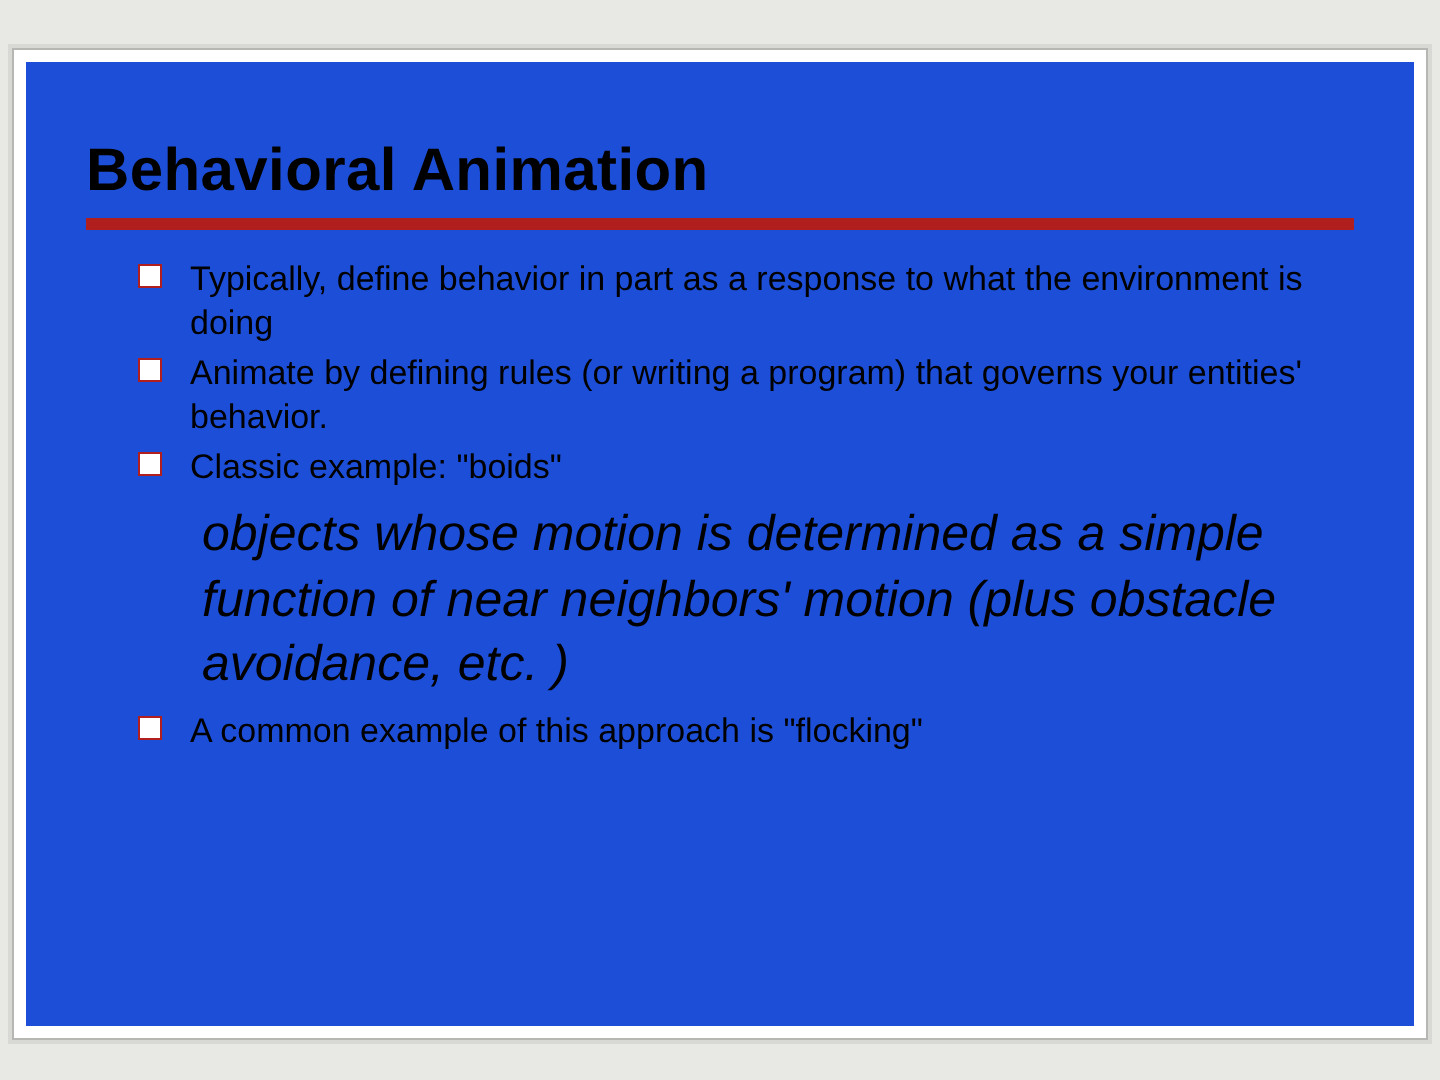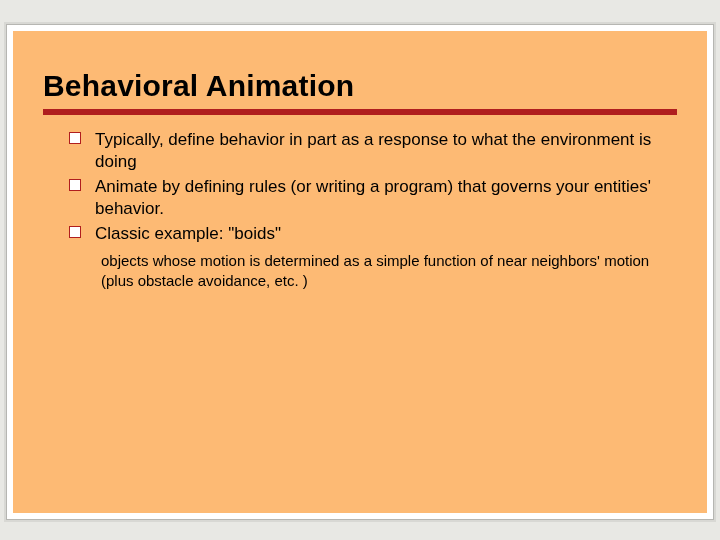--- a/index.html
+++ b/index.html
@@ -15,21 +15,21 @@
     left: 6px;
     right: 6px;
     bottom: 20px;
     background: #ffffff;
     border: 1px solid #b6b6b2;
     box-shadow: 0 0 0 2px #d8d8d4;
   }
   .slide {
     position: absolute;
     inset: 6px;
-    background: #fdba74;
+    background: #1d4ed8;
     padding: 38px 30px 20px 30px;
   }
   .title {
     font-size: 30px;
     font-weight: bold;
     color: #000;
     margin-bottom: 6px;
     letter-spacing: 0.2px;
   }
   .rule {
@@ -53,22 +53,23 @@
     position: absolute;
     left: 0;
     top: 3px;
     width: 12px;
     height: 12px;
     border: 1.5px solid #b01e1e;
     background: #fff;
   }
   .sub {
     margin: 6px 0 6px 58px;
-    font-size: 15px;
+    font-size: 25px;
     line-height: 1.3;
+    font-style: italic;
   }
 </style>
 </head>
 <body>
 
 <div class="frame-outer">
   <div class="slide">
     <div class="title">Behavioral Animation</div>
     <div class="rule"></div>
     <ul class="bullets">
@@ -79,14 +80,20 @@
       <li>
         <span class="checkbox-icon"></span>
         <span>Animate by defining rules (or writing a program) that governs your entities' behavior.</span>
       </li>
       <li>
         <span class="checkbox-icon"></span>
         <span>Classic example: "boids"</span>
       </li>
     </ul>
     <div class="sub">objects whose motion is determined as a simple function of near neighbors' motion (plus obstacle avoidance, etc. )</div>
+    <ul class="bullets">
+      <li>
+        <span class="checkbox-icon"></span>
+        <span>A common example of this approach is "flocking"</span>
+      </li>
+    </ul>
   </div>
 </div>
 
 </body></html>

